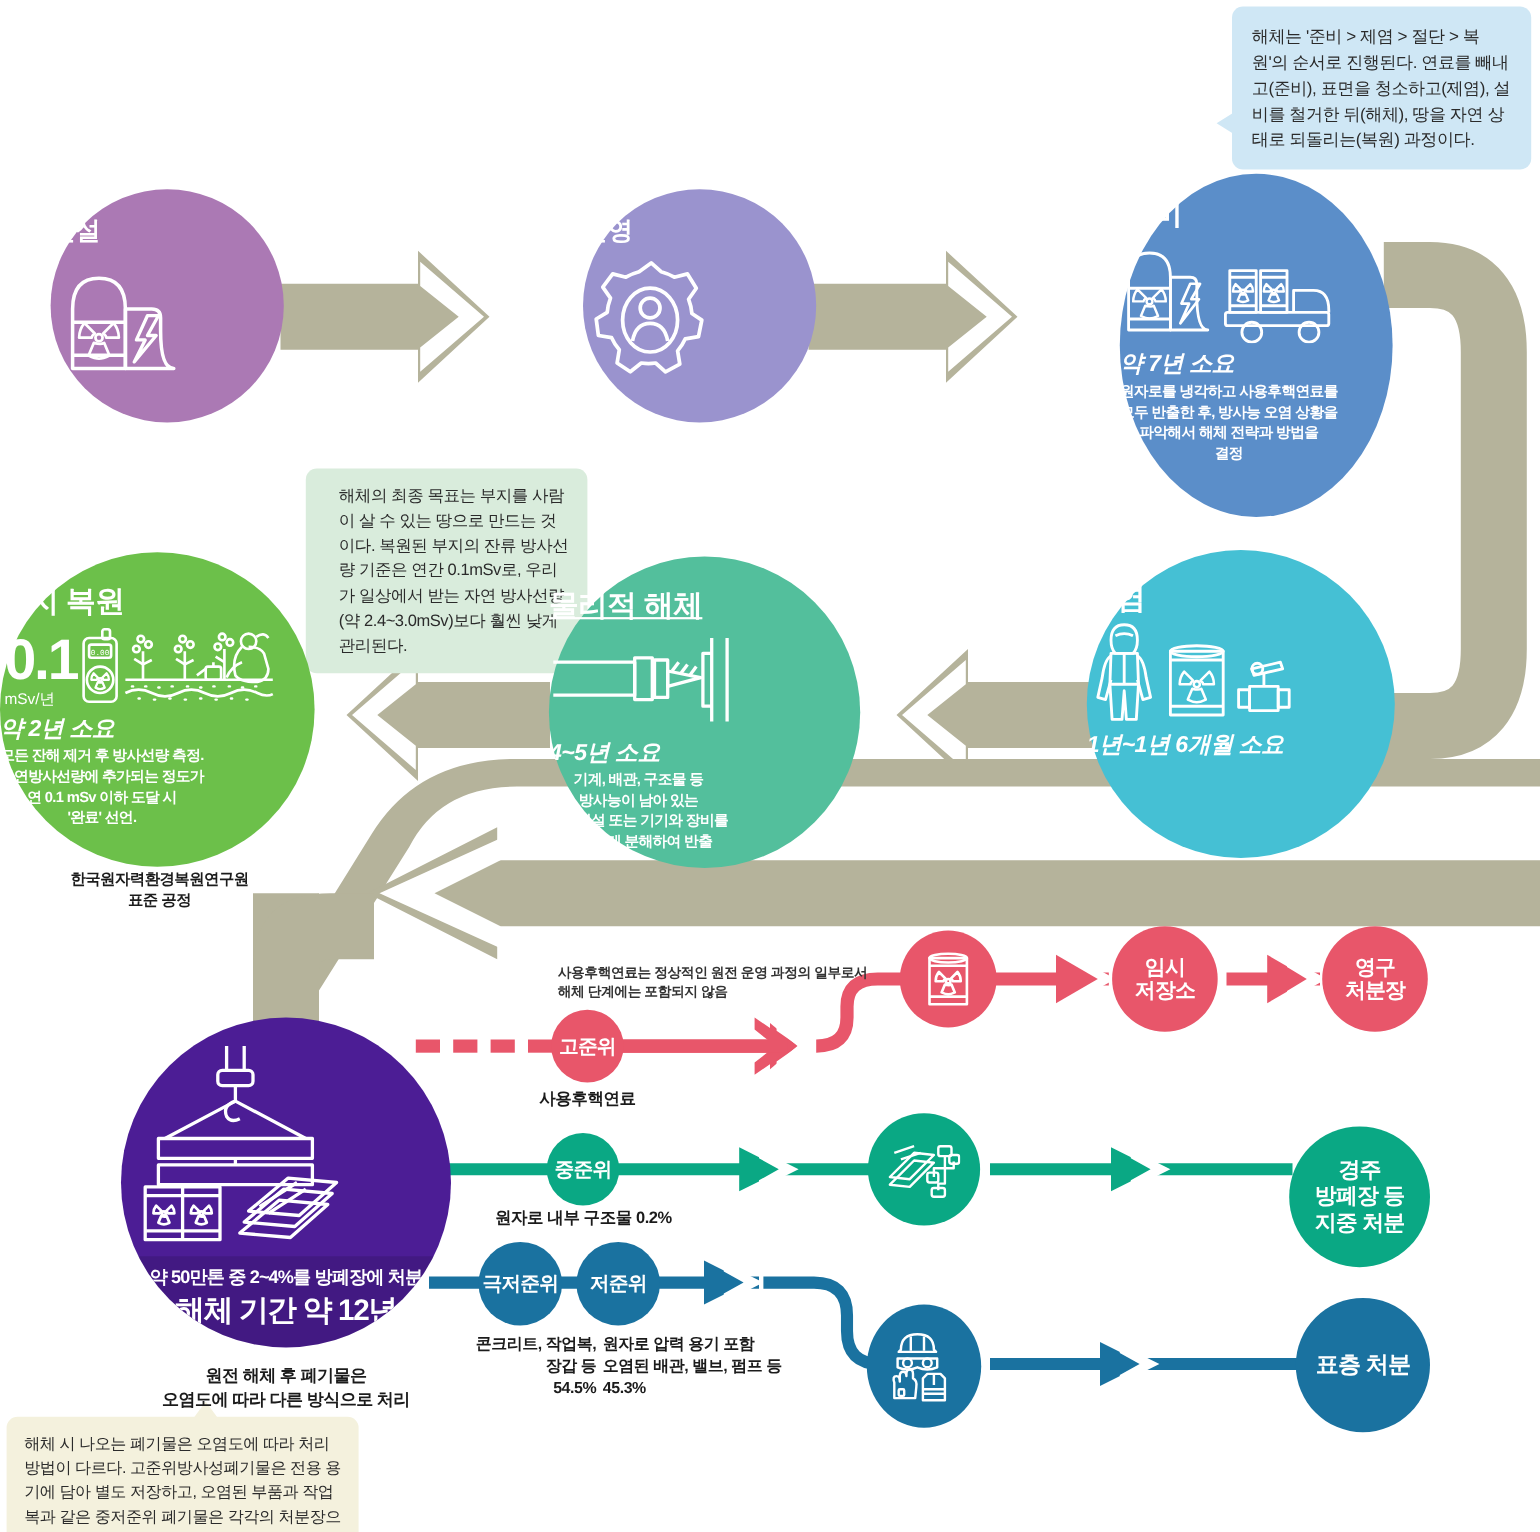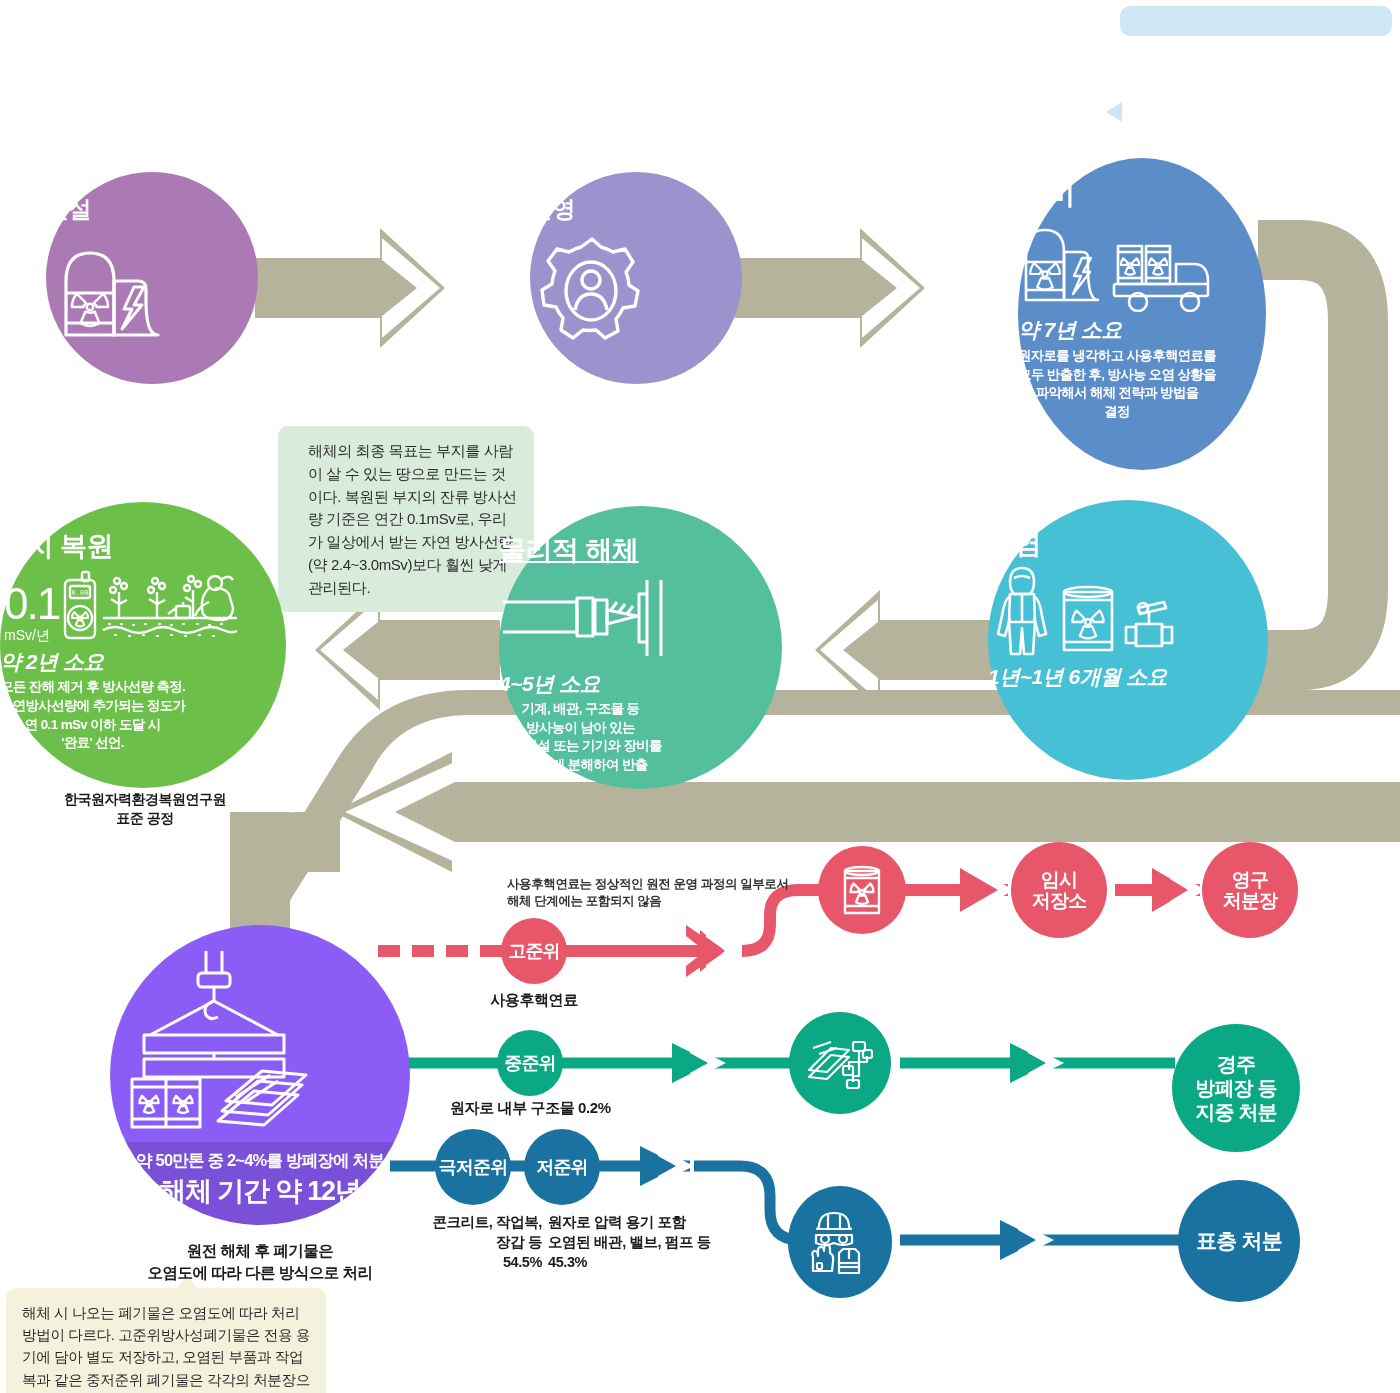--- a/index.html
+++ b/index.html
@@ -21,21 +21,21 @@
   .circ .ttl{font-weight:bold;letter-spacing:-0.5px;}
   .circ .dur{font-weight:bold;letter-spacing:-0.5px;font-style:italic;}
   .circ .desc{font-weight:bold;letter-spacing:-0.6px;}
 
   .c-build{background:#ab79b4;}
   .c-oper {background:#9a93ce;}
   .c-prep {background:#5b8ec9;}
   .c-deco {background:#45c0d4;}
   .c-phys {background:#53bf9c;}
   .c-rest {background:#6cc04a;}
-  .c-waste{background:#8b5cf6;}
+  .c-waste{background:#4c1d95;}
 
   .sublabel{position:absolute;text-align:center;font-weight:bold;color:#1b1b1b;
             font-size:14px;line-height:1.35;letter-spacing:-0.5px;}
 
   
   .pill{position:absolute;border-radius:50%;display:flex;align-items:center;
         justify-content:center;color:#fff;font-weight:bold;text-align:center;
         letter-spacing:-0.8px;line-height:1.12;}
   .p-red  {background:#e8566a;}
   .p-green{background:#0aa884;}
@@ -138,20 +138,21 @@
       <path d="M640,1146 L680,1166 L640,1186 Z" fill="#1a72a0"></path>
       <path d="M658,1148 L694,1166 L658,1184 L658,1176 L676,1166 L658,1156 Z" fill="#ffffff"></path>
       <path d="M694,1166 L740,1166 Q770,1166 770,1196 L770,1210 Q770,1240 800,1240 L830,1240" stroke="#1a72a0" stroke-width="11" fill="none"></path>
       <path d="M900,1240 L1180,1240" stroke="#1a72a0" stroke-width="11" fill="none"></path>
       <path d="M1000,1220 L1040,1240 L1000,1260 Z" fill="#1a72a0"></path>
       <path d="M1018,1222 L1054,1240 L1018,1258 L1018,1250 L1036,1240 L1018,1230 Z" fill="#ffffff"></path>
     </g>
   </svg>
 
   <div class="bubble blue" style="left:1120px;top:6px;width:272px;padding:16px 16px 14px 18px;">
+    <span>해체는 '준비 &gt; 제염 &gt; 절단 &gt; 복원'의 순서로 진행된다. 연료를 빼내고(준비), 표면을 청소하고(제염), 설비를 철거한 뒤(해체), 땅을 자연 상태로 되돌리는(복원) 과정이다.</span>
     <span class="tail" style="left:-14px;top:96px;border-top:10px solid transparent;border-bottom:10px solid transparent;border-right:16px solid #cfe7f5;"></span>
   </div>
 
   <div class="bubble green" style="left:278px;top:426px;width:256px;padding:14px 14px 12px 30px;font-size:15px;">
     <span>해체의 최종 목표는 부지를 사람이 살 수 있는 땅으로 만드는 것이다. 복원된 부지의 잔류 방사선량 기준은 연간 0.1mSv로, 우리가 일상에서 받는 자연 방사선량(약 2.4~3.0mSv)보다 훨씬 낮게 관리된다.</span>
     <span class="tail" style="right:-13px;bottom:12px;border-top:10px solid transparent;border-bottom:10px solid transparent;border-left:15px solid #d9ecdc;"></span>
   </div>
 
   <div class="bubble cream" style="left:6px;top:1288px;width:320px;padding:14px 14px 14px 16px;font-size:14.6px;">
     <span>해체 시 나오는 폐기물은 오염도에 따라 처리방법이 다르다. 고준위방사성폐기물은 전용 용기에 담아 별도 저장하고, 오염된 부품과 작업복과 같은 중저준위 폐기물은 각각의 처분장으로 안전하게 옮겨진다.</span>
@@ -294,21 +295,21 @@
     <div class="desc" style="font-size:13.4px;line-height:1.38;white-space:pre-line;margin-top:2px;">기계, 배관, 구조물 등
 방사능이 남아 있는
 고정시설 또는 기기와 장비를
 정밀하게 분해하여 반출</div>
   </div>
 
   <div class="circ c-rest" style="left:0px;top:502px;width:286px;height:286px;justify-content:flex-start;padding-top:26px;box-sizing:border-box;">
     <div class="ttl" style="font-size:27px;">부지 복원</div>
     <div style="display:flex;align-items:flex-end;gap:4px;margin-top:6px;padding-left:4px;">
       <div style="text-align:left;line-height:1;">
-        <div style="font-size:44px;font-weight:normal;letter-spacing:-2px;">0.1</div>
+        <div style="font-size:52px;font-weight:bold;letter-spacing:-2px;">0.1</div>
         <div style="font-size:14px;margin-top:2px;">mSv/년</div>
       </div>
       <svg width="176" height="72" viewBox="0 0 176 72">
         <g fill="none" stroke="#fff" stroke-width="2.4" stroke-linejoin="round">
           <rect x="2" y="10" width="30" height="58" rx="5"></rect>
           <rect x="19" y="2" width="7" height="9" rx="2"></rect>
           <rect x="7" y="16" width="20" height="12" rx="2"></rect>
           <text x="17" y="25" font-size="7" fill="#fff" stroke="none" text-anchor="middle" font-family="'Liberation Mono',monospace">0.00</text>
           <circle cx="17" cy="48" r="12"></circle>
           <g transform="translate(17,48) scale(0.42)">

